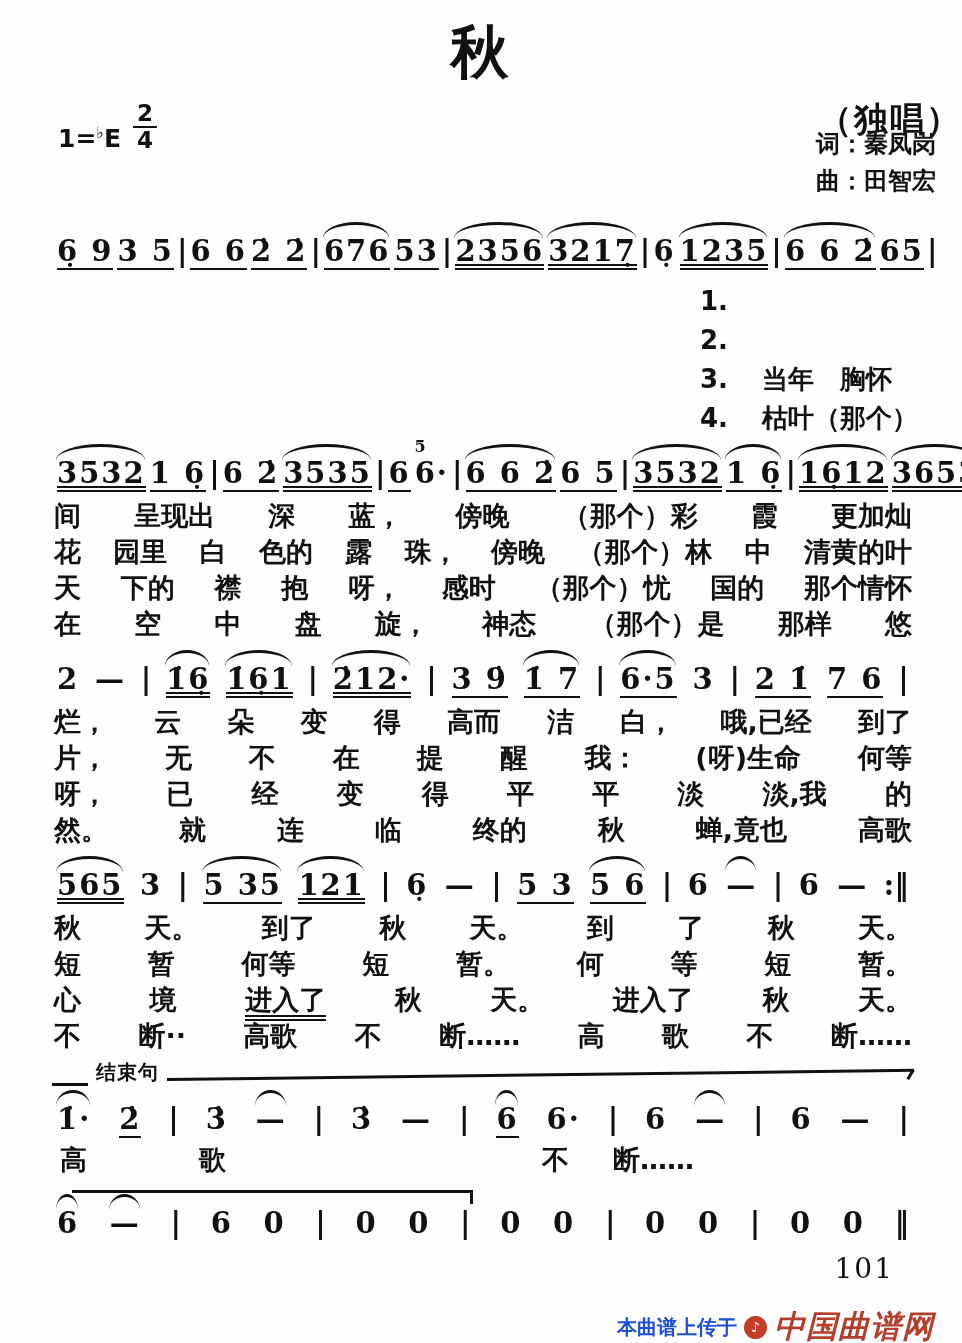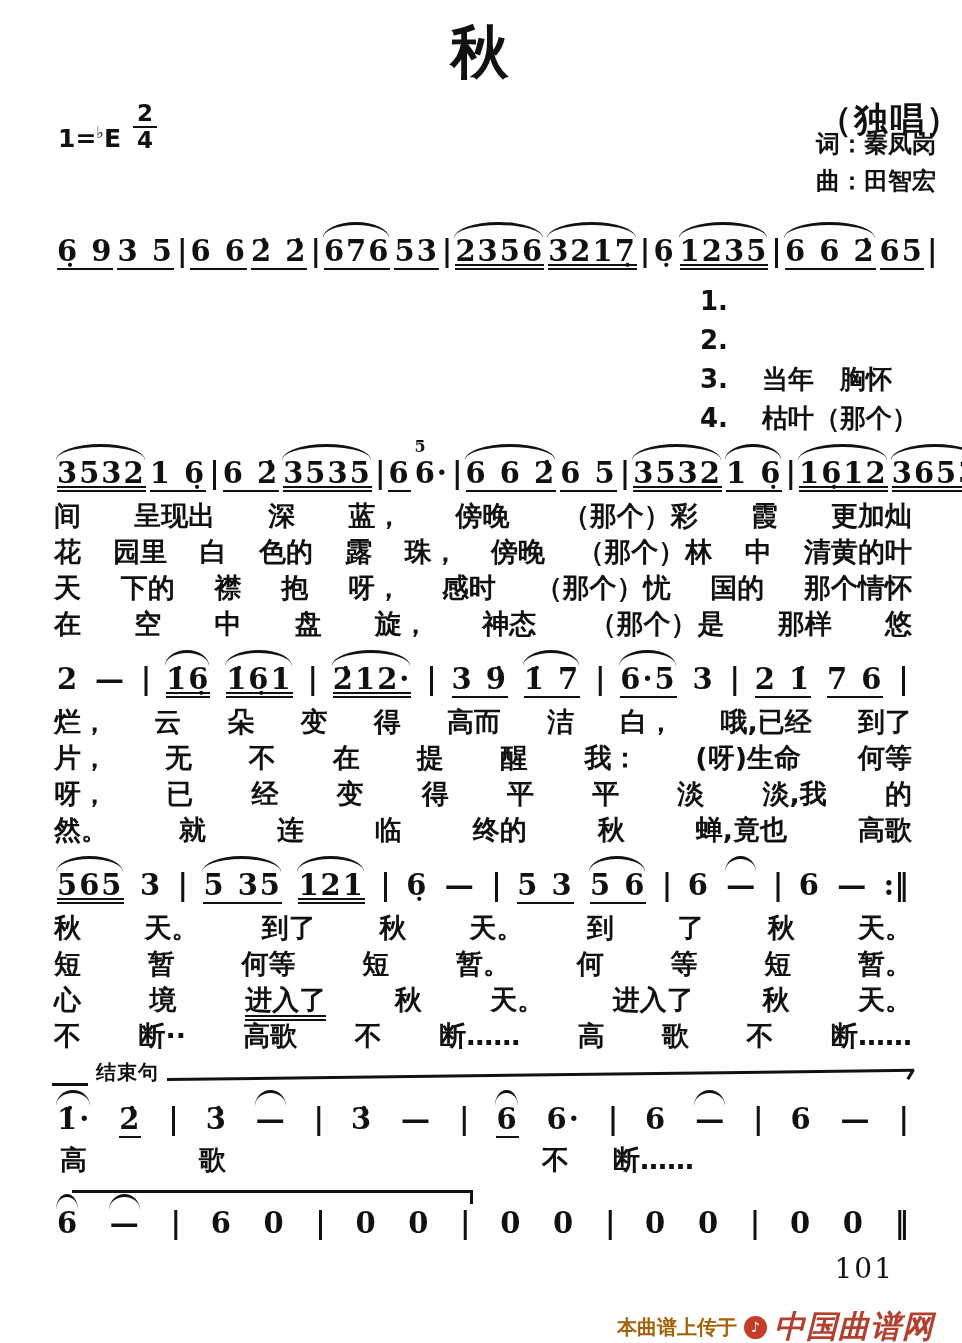--- a/index.html
+++ b/index.html
@@ -60,21 +60,21 @@
 
   
   .final-wrap{position:relative;margin-top:12px}
   .final-overline{position:absolute;top:0;left:72px;width:398px;height:11px;
                   border-top:3px solid #111;border-right:3px solid #111}
 
   
   .pagenum{position:absolute;right:68px;top:1252px;font-size:28px;letter-spacing:2px;
            font-family:"DejaVu Serif","Liberation Serif",serif}
   .watermark{position:absolute;right:28px;top:1306px;display:flex;align-items:center;gap:7px}
-  .wm-prefix{font-size:20px;font-weight:bold;color:#a16207}
+  .wm-prefix{font-size:20px;font-weight:bold;color:#1d4ed8}
   .wm-logo{width:23px;height:23px;border-radius:50%;background:#c23c28;color:#fff;display:flex;
            align-items:center;justify-content:center;font-size:14px;line-height:1}
   .wm-site{font-size:31px;font-weight:bold;font-style:italic;color:#b3402e;
            font-family:Liberation Mono, monospace;letter-spacing:1px}
 </style>
 </head>
 <body>
 
 <div class="page">
 

